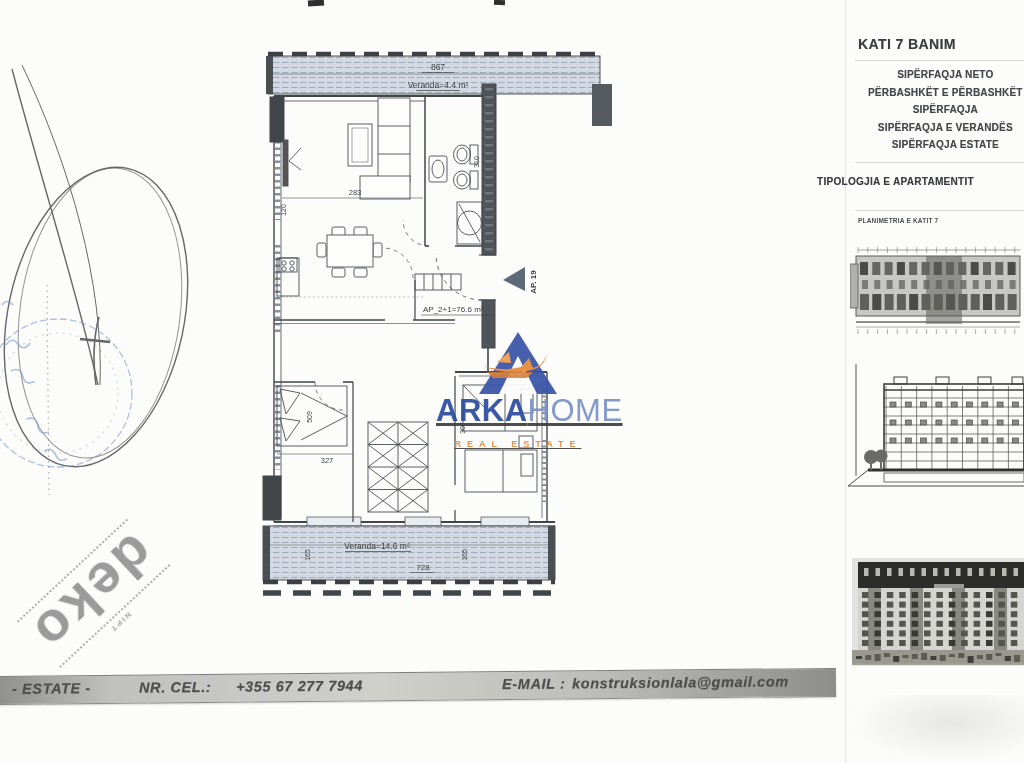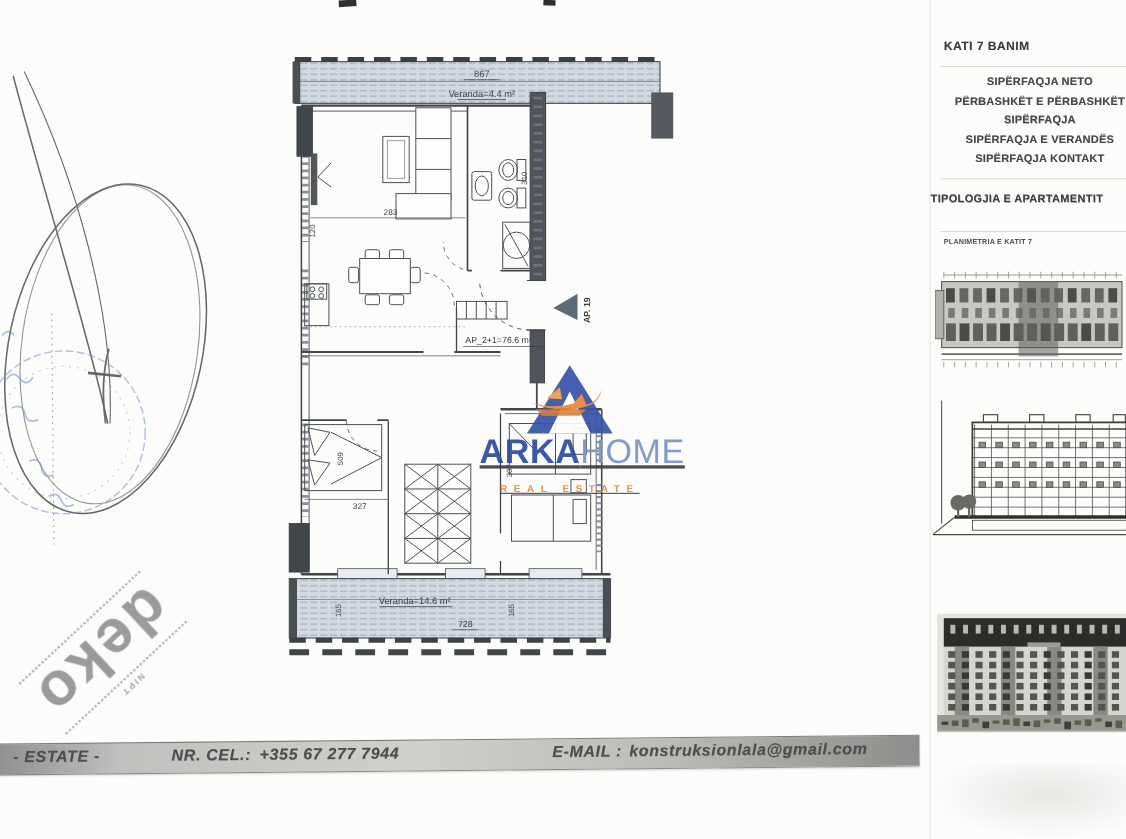--- a/index.html
+++ b/index.html
@@ -1,26 +1,26 @@
 <!DOCTYPE html>
 <html><head>
 <meta charset="utf-8">
 <style>
   html,body{margin:0;padding:0;background:#e9e9e7;}
   #page{position:relative;width:1024px;height:763px;background:#fcfcfb;overflow:hidden;
         font-family:"Liberation Sans", sans-serif;color:#3e4043;}
   .abs{position:absolute;}
   
   #right-sep{left:845px;top:0;width:1px;height:763px;background:#e3e3df;}
-  .rp-title{left:858px;top:36px;font-size:11px;font-weight:700;letter-spacing:.4px;
+  .rp-title{left:858px;top:36px;font-size:14px;font-weight:700;letter-spacing:.4px;
             color:#3a3d40;text-shadow:.3px .3px .5px rgba(70,70,70,.45);}
   .rp-rule{height:1px;background:#d9d9d4;}
   #rp-rows{left:868px;top:66px;font-size:10px;font-weight:700;line-height:17.5px;
            color:#44474a;text-shadow:.3px .3px .5px rgba(70,70,70,.4);letter-spacing:.2px;text-align:center;}
-  .rp-typ{left:846px;top:176px;font-size:10px;font-weight:700;color:#3a3d40;
+  .rp-typ{left:817px;top:176px;font-size:10px;font-weight:700;color:#3a3d40;
           text-shadow:.3px .3px .5px rgba(70,70,70,.45);letter-spacing:.3px;}
   .rp-key{left:858px;top:217px;font-size:6.5px;font-weight:700;color:#4a4d50;letter-spacing:.2px;}
   
   #contact-bar{left:-6px;top:676px;width:842px;height:27px;
      background:linear-gradient(90deg,#8e8e8c 0%,#c0c0be 14%,#cfcfcc 45%,#bcbcb9 72%,#8d8d8b 100%);
      border-top:1px solid #7c7c7a;border-bottom:1px solid #8a8a88;
      transform:rotate(-.55deg);transform-origin:left center;
      box-shadow:0 1px 2px rgba(0,0,0,.15);}
   #contact-bar span{position:absolute;top:4px;font-style:italic;font-weight:700;
      font-size:14.5px;color:#4e4e4e;letter-spacing:.6px;
@@ -303,21 +303,21 @@
   <div id="right-sep" class="abs"></div>
 
   <div class="abs rp-title">KATI 7 BANIM</div>
   <div class="abs rp-rule" style="left:855px;top:60px;width:169px;"></div>
 
   <div id="rp-rows" class="abs">
     <div>SIPËRFAQJA NETO</div>
     <div>PËRBASHKËT E PËRBASHKËT</div>
     <div>SIPËRFAQJA</div>
     <div>SIPËRFAQJA E VERANDËS</div>
-    <div>SIPËRFAQJA  KONTAKT</div>
+    <div>SIPËRFAQJA  ESTATE</div>
   </div>
   <div class="abs rp-rule" style="left:855px;top:162px;width:169px;"></div>
 
   <div class="abs rp-typ">TIPOLOGJIA E APARTAMENTIT</div>
   <div class="abs rp-rule" style="left:855px;top:210px;width:169px;"></div>
   <div class="abs rp-key">PLANIMETRIA E KATIT 7</div>
 
   <svg class="abs" style="left:850px;top:242px;" width="174" height="95" viewBox="0 0 174 95">
     <line x1="8" y1="8" x2="170" y2="8" stroke="#8a8a86" stroke-width=".8"></line>
     <g id="keyplan-ticks" stroke="#8a8a86" stroke-width=".7">
@@ -614,19 +614,19 @@
 
   <div id="stamp" class="abs">
     <div class="s-small">NIPT</div>
     <div class="s-dots"></div>
     <div class="s-big">deko</div>
     <div class="s-dots"></div>
   </div>
 
   <div id="contact-bar" class="abs">
     <span style="left:18px;">- ESTATE -</span>
-    <span style="left:162px;">NR. CEL.:</span>
+    <span style="left:145px;">NR. CEL.:</span>
     <span style="left:242px;">+355 67 277 7944</span>
     <span style="left:508px;font-style:italic;">E-MAIL :</span>
     <span style="left:578px;">konstruksionlala@gmail.com</span>
   </div>
 
 </div>
 
 </body></html>

